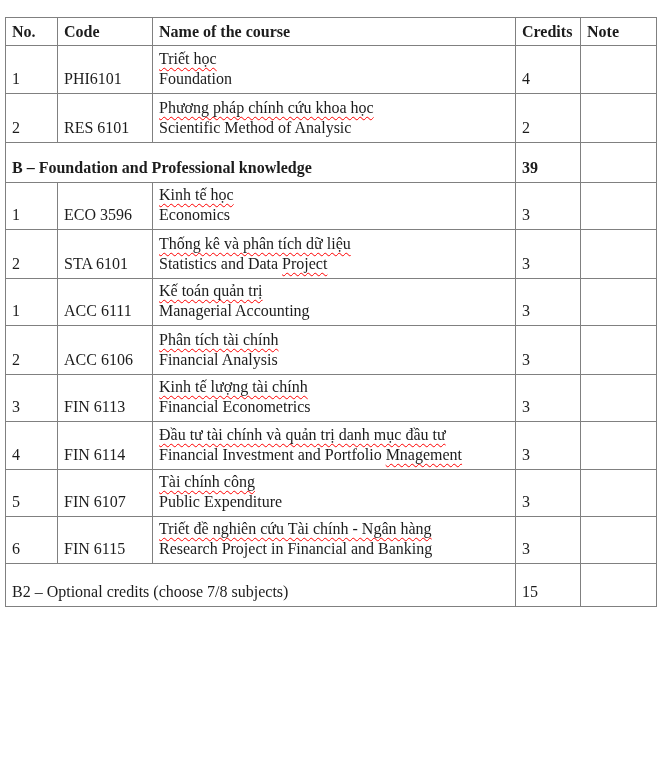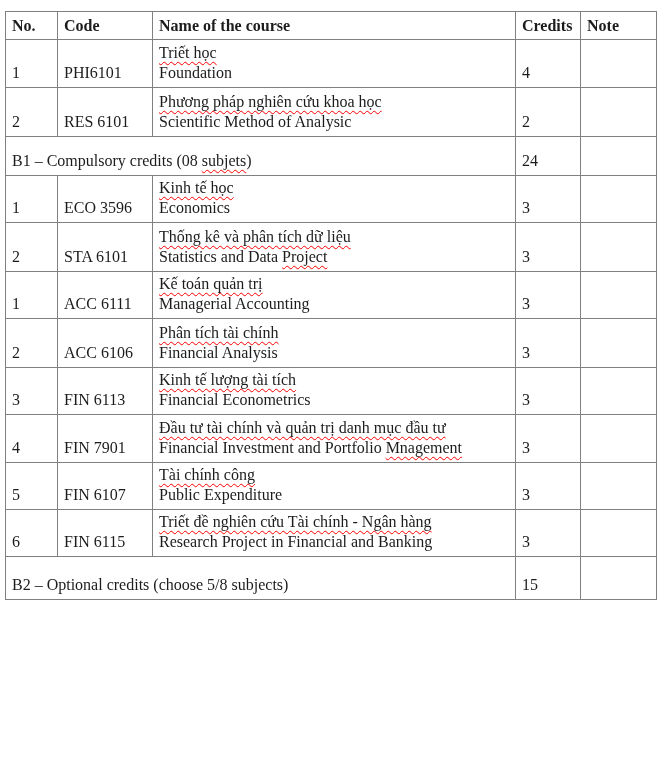--- a/index.html
+++ b/index.html
@@ -5,21 +5,21 @@
   html, body {
     margin: 0;
     padding: 0;
     background: #ffffff;
   }
   .page {
     width: 660px;
     height: 689px;
     background: #ffffff;
     box-sizing: border-box;
-    padding: 11px 0 0 5px;
+    padding: 17px 0 0 5px;
     overflow: hidden;
   }
   table.course-table {
     border-collapse: collapse;
     table-layout: fixed;
     width: 651px;
     font-family: "Liberation Serif", "DejaVu Serif", serif;
     font-size: 16px;
     color: #1c1c1c;
   }
@@ -79,33 +79,33 @@
         <div><span>Foundation</span><span class="squiggle"></span></div>
       </td>
       <td>4</td>
       <td></td>
     </tr>
 
     <tr style="height:49px">
       <td>2</td>
       <td>RES 6101</td>
       <td>
-        <div class="vi">Phương pháp nghiên cứu khoa học</div>
+        <div class="vi">Phương pháp chính cứu khoa học</div>
         <div><span>Scientific Method of Analysic</span><span class="squiggle"></span></div>
       </td>
       <td>2</td>
       <td></td>
     </tr>
 
-
-    <tr style="height:39px">
-      <td colspan="3"><span>B1 – Compulsory credits (08 </span><span class="squiggle">subjets</span><span>)</span></td>
-      <td>24</td>
-      <td></td>
-    </tr>
+    <tr class="bold-row" style="height:40px">
+      <td colspan="3"><span>B – Foundation and Professional knowledge</span></td>
+      <td>39</td>
+      <td></td>
+    </tr>
+
 
 
     <tr style="height:46px">
       <td>1</td>
       <td>ECO 3596</td>
       <td>
         <div class="vi">Kinh tế học</div>
         <div><span>Economics</span><span class="squiggle"></span></div>
       </td>
       <td>3</td>
@@ -143,30 +143,30 @@
         <div><span>Financial Analysis</span><span class="squiggle"></span></div>
       </td>
       <td>3</td>
       <td></td>
     </tr>
 
     <tr style="height:47px">
       <td>3</td>
       <td>FIN 6113</td>
       <td>
-        <div class="vi">Kinh tế lượng tài tích</div>
+        <div class="vi">Kinh tế lượng tài chính</div>
         <div><span>Financial Econometrics</span><span class="squiggle"></span></div>
       </td>
       <td>3</td>
       <td></td>
     </tr>
 
     <tr style="height:48px">
       <td>4</td>
-      <td>FIN 7901</td>
+      <td>FIN 6114</td>
       <td>
         <div class="vi">Đầu tư tài chính và quản trị danh mục đầu tư</div>
         <div><span>Financial Investment and Portfolio </span><span class="squiggle">Mnagement</span></div>
       </td>
       <td>3</td>
       <td></td>
     </tr>
 
     <tr style="height:45px">
       <td>5</td>
@@ -184,20 +184,20 @@
       <td>FIN 6115</td>
       <td>
         <div class="vi">Triết đề nghiên cứu Tài chính - Ngân hàng</div>
         <div><span>Research Project in Financial and Banking</span><span class="squiggle"></span></div>
       </td>
       <td>3</td>
       <td></td>
     </tr>
 
     <tr style="height:43px">
-      <td colspan="3"><span>B2 – Optional credits (choose 5/8 subjects)</span></td>
+      <td colspan="3"><span>B2 – Optional credits (choose 7/8 subjects)</span></td>
       <td>15</td>
       <td></td>
     </tr>
 
   </tbody>
     </table>
 </div>
 
 </body></html>

